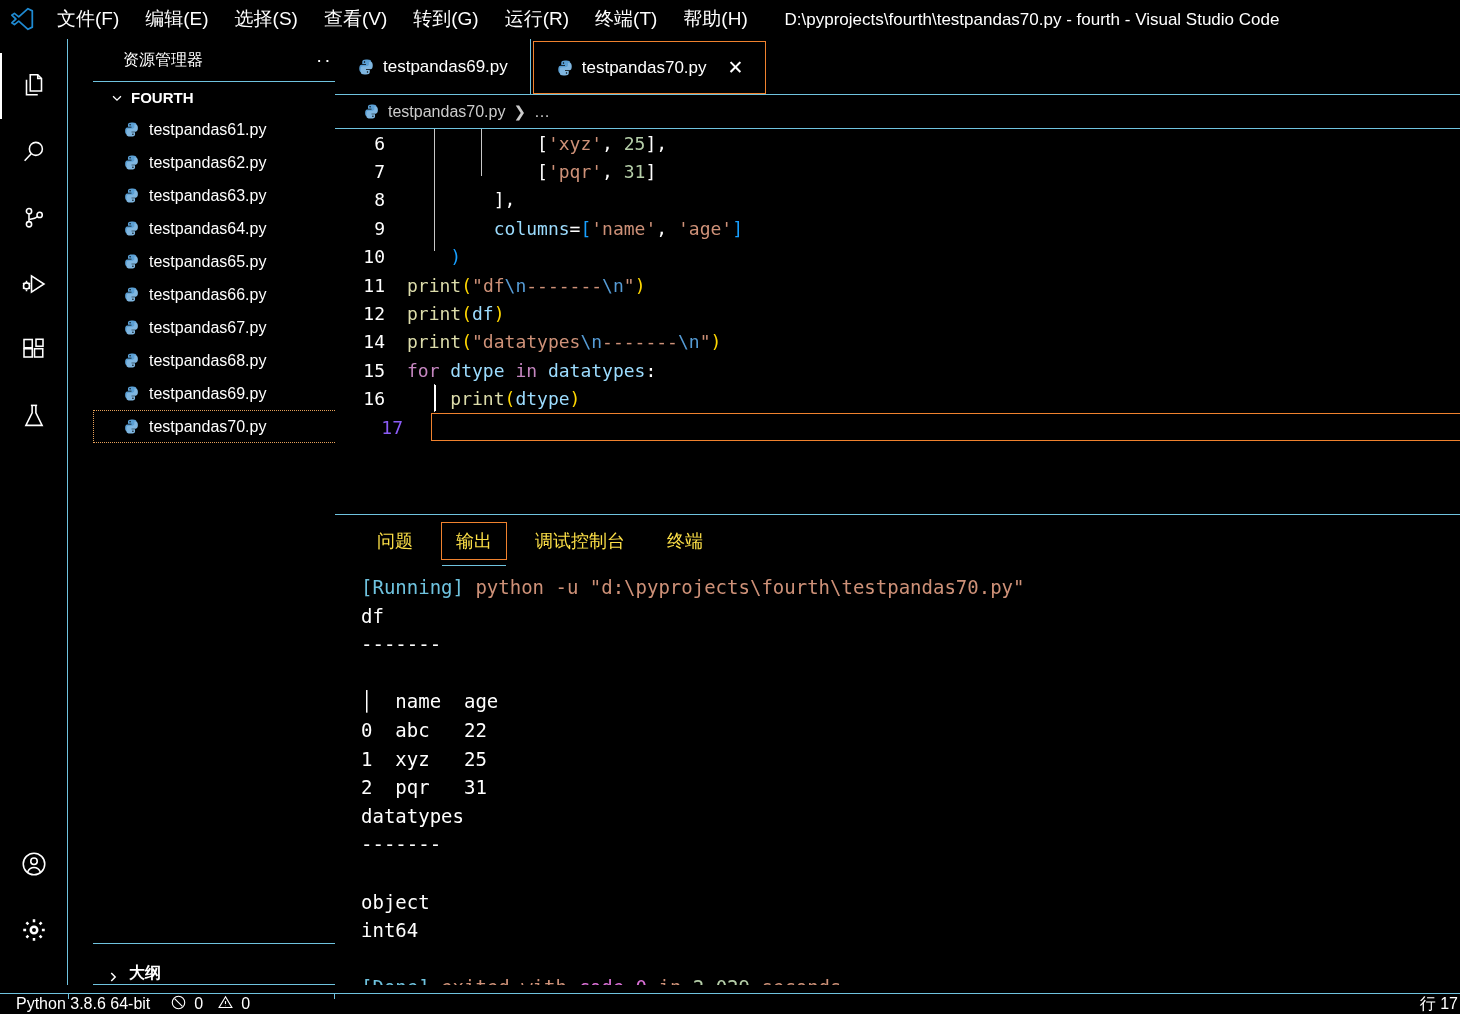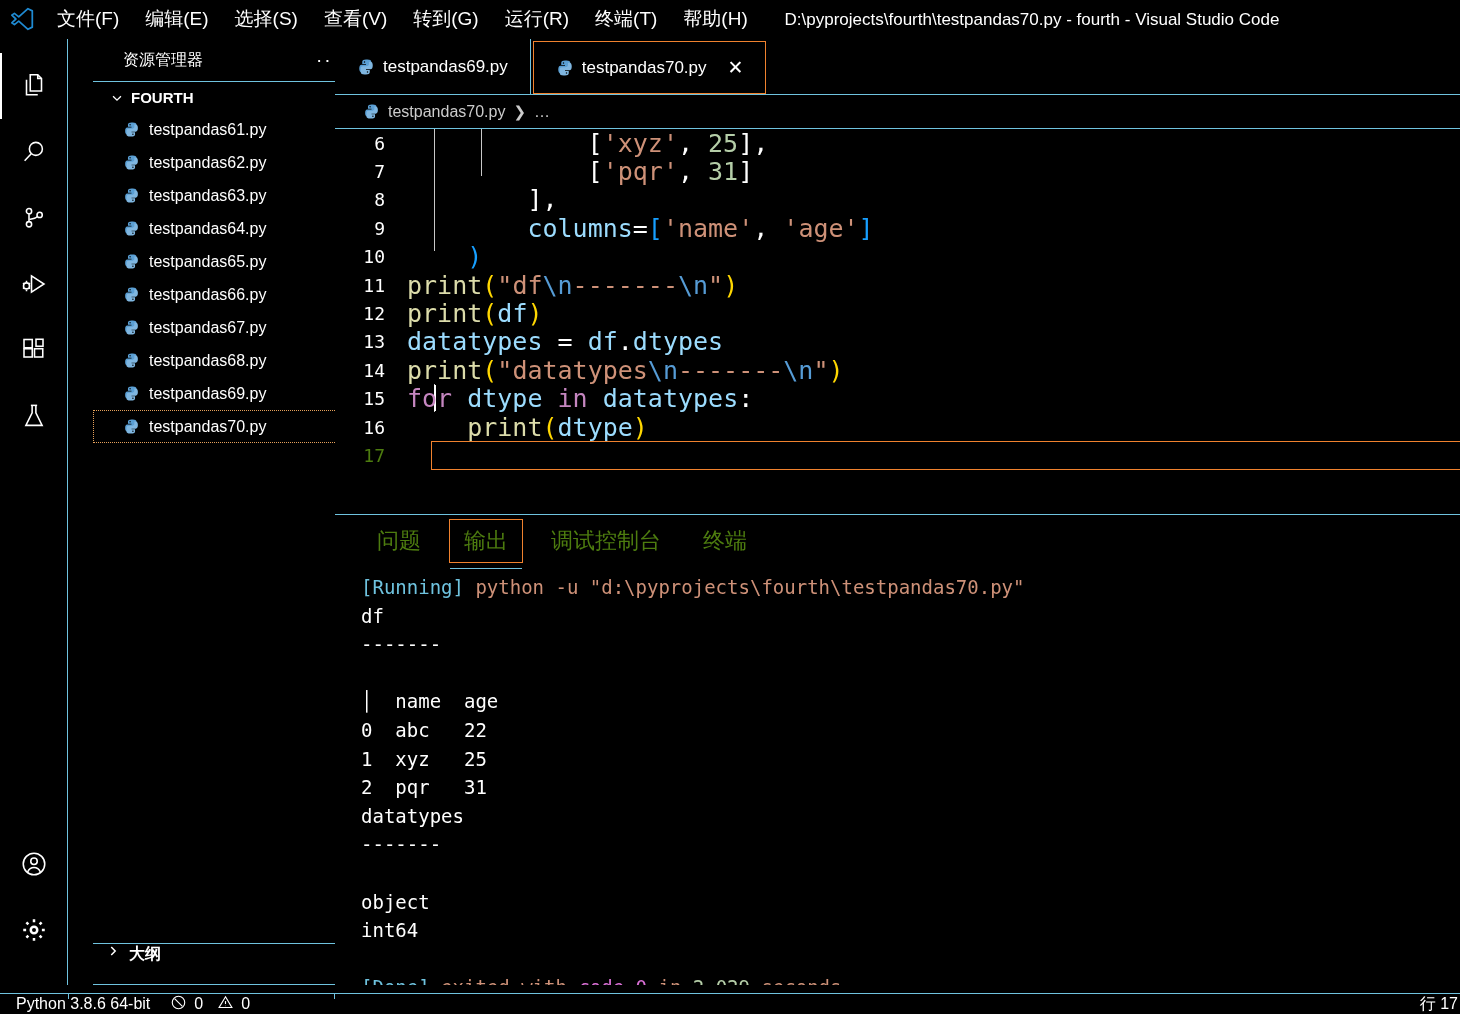--- a/index.html
+++ b/index.html
@@ -69,21 +69,21 @@
   .chev { width:16px; display:inline-flex; align-items:center; justify-content:center; color:#fff; }
   .tree-list { flex:1; overflow:hidden; }
   .tree-item {
     height:33px; display:flex; align-items:center; gap:9px; padding-left:30px;
     font-size:16px; color:#ffffff; cursor:pointer; position:relative;
   }
   .tree-item.selected { outline:1px dotted #e5a05a; outline-offset:-1px; background:#000; }
   .py-icon { width:17px; height:17px; flex:none; }
   .outline-bar {
     height:42px; border-top:1px solid #6fc3df; border-bottom:1px solid #6fc3df;
-    display:flex; align-items:flex-start; gap:8px; padding-left:12px;
+    display:flex; align-items:flex-end; gap:8px; padding-left:12px;
     font-size:16px; font-weight:bold; color:#fff; cursor:pointer;
   }
 
   
   .editor-region {
     position:absolute; left:335px; top:39px; width:1125px; height:946px; background:#000;
   }
   .tabsbar { height:56px; display:flex; align-items:stretch; border-bottom:1px solid #6fc3df; }
   .tab {
     display:flex; align-items:center; gap:9px; padding:0 22px;
@@ -99,22 +99,22 @@
   .bc-sep { color:#cccccc; font-size:15px; }
 
   
   .code-area { position:relative; height:347px; overflow:hidden; background:#000;
     font-family:"DejaVu Sans Mono","Liberation Mono",monospace; }
   .code-line { height:28.4px; display:flex; align-items:center; position:relative; white-space:pre; }
   .ln {
     width:72px; text-align:right; padding-right:22px; flex:none;
     font-size:18px; color:#ffffff;
   }
-  .ln.cur { color:#4d7c0f; }
-  .code-text { font-size:25px; position:relative;text-align:right; }
+  .ln.cur { color:#8b5cf6;margin-left:18px; }
+  .code-text { font-size:18px; position:relative;text-align:right; }
   .code-line.current::after {
     content:""; position:absolute; left:96px; right:-2px; top:0; bottom:0;
     border:1px solid #f0822e; pointer-events:none;
   }
   
   .guide { position:absolute; width:1px; background:#c8c8c8; }
   .cursor-caret { position:absolute; width:2px; background:#ffffff; }
 
   .kw    { color:#c586c0; }
   .fn    { color:#dcdcaa; }
@@ -125,21 +125,21 @@
   .plain { color:#ffffff; }
   .br0   { color:#ffd700; }
   .br2   { color:#179fff; }
   .op    { color:#ffffff; }
 
   
   .panel { position:absolute; left:0; top:475px; width:1125px; height:471px;
            border-top:1px solid #6fc3df; background:#000; }
   .panel-tabs { height:52px; display:flex; align-items:center; padding-left:28px; gap:0; }
   .panel-tab {
-    font-size:22px; color:#4d7c0f; padding:6px 14px; cursor:pointer; position:relative;
+    font-size:18px; color:#fde047; padding:6px 14px; cursor:pointer; position:relative;
     margin-right:14px;
   }
   .panel-tab.active { border:1px solid #f0822e; }
   .panel-tab.active::after {
     content:""; position:absolute; left:0; right:0; bottom:-7px; height:1px; background:#6fc3df;
   }
   .panel-body {
     position:absolute; left:0; top:52px; right:0; bottom:0;
     padding:6px 0 0 26px; overflow:hidden;
     font-family:"DejaVu Sans Mono","Liberation Mono",monospace;
@@ -450,24 +450,20 @@
       </div>
       <div class="code-line">
         <span class="ln">11</span>
         <span class="code-text"><span class="fn">print</span><span class="br0">(</span><span class="str">"</span><span class="str">df</span><span class="esc">\n</span><span class="str">-------</span><span class="esc">\n</span><span class="str">"</span><span class="br0">)</span></span>
       </div>
       <div class="code-line">
         <span class="ln">12</span>
         <span class="code-text"><span class="fn">print</span><span class="br0">(</span><span class="var">df</span><span class="br0">)</span></span>
       </div>
       <div class="code-line">
-        <span class="ln">13</span>
-        <span class="code-text"><span class="var">datatypes</span><span class="plain"> </span><span class="op">=</span><span class="plain"> </span><span class="var">df</span><span class="plain">.</span><span class="var">dtypes</span></span>
-      </div>
-      <div class="code-line">
         <span class="ln">14</span>
         <span class="code-text"><span class="fn">print</span><span class="br0">(</span><span class="str">"datatypes</span><span class="esc">\n</span><span class="str">-------</span><span class="esc">\n</span><span class="str">"</span><span class="br0">)</span></span>
       </div>
       <div class="code-line">
         <span class="ln">15</span>
         <span class="code-text"><span class="kw">for</span><span class="plain"> </span><span class="var">dtype</span><span class="plain"> </span><span class="kw">in</span><span class="plain"> </span><span class="var">datatypes</span><span class="plain">:</span></span>
       </div>
       <div class="code-line">
         <span class="ln">16</span>
         <span class="code-text"><span class="plain">    </span><span class="fn">print</span><span class="br0">(</span><span class="var">dtype</span><span class="br0">)</span></span>

